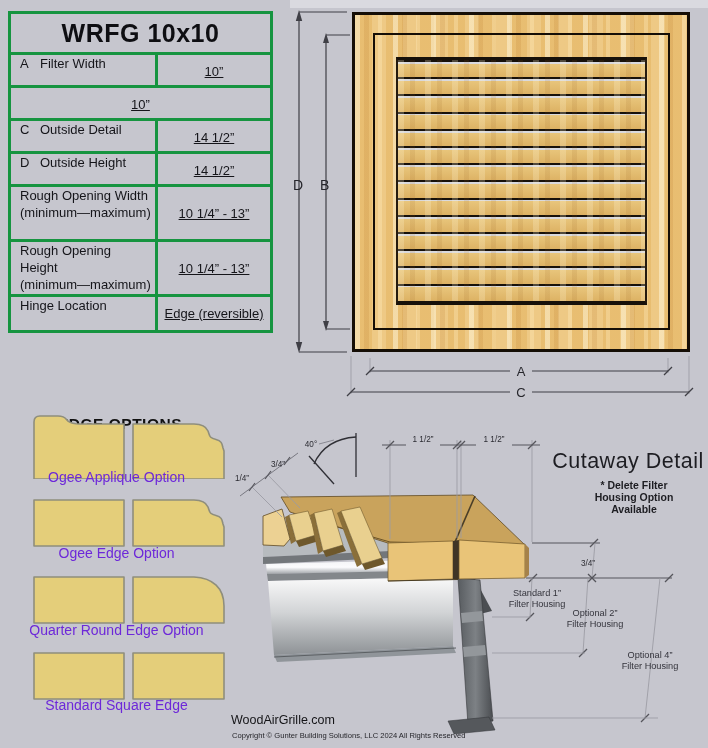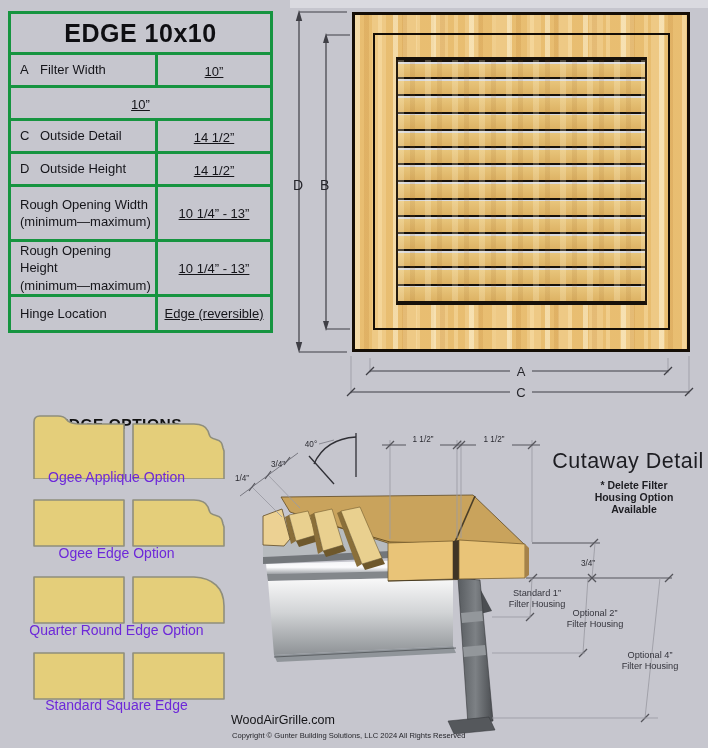--- a/index.html
+++ b/index.html
@@ -19,21 +19,21 @@
   .top-strip{position:absolute;left:290px;top:0;width:418px;height:8px;background:rgba(223,223,229,.8);}
 
   
   .spec-table{position:absolute;left:8px;top:11px;width:259px;border:3px solid var(--green);}
   .spec-title{height:38px;display:flex;align-items:center;justify-content:center;
     font-size:25px;font-weight:bold;letter-spacing:.5px;color:#0e0e12;}
   .spec-row{display:flex;border-top:3px solid var(--green);height:30px;}
   .spec-row.two{height:52px;}
   .spec-row:last-child{height:33px;}
   .spec-label{width:147px;border-right:3px solid var(--green);padding:0 3px 0 9px;
-    display:flex;flex-direction:column;justify-content:center;
+    display:flex;flex-direction:column;justify-content:flex-start;
     font-size:13px;line-height:1.32;box-sizing:border-box;}
   .key{display:inline-block;width:20px;}
   .spec-value{flex:1;display:flex;align-items:center;justify-content:center;
     font-size:13px;text-align:center;padding:16px 2px;text-decoration:underline;}
 
   
   .wood{
     background-color:#ecc377;
     background-image:
       repeating-linear-gradient(90deg, rgba(255,248,222,.5) 0 5px, rgba(255,248,222,0) 5px 9px,
@@ -72,21 +72,21 @@
 
   .footer-site{position:absolute;left:231px;top:713px;font-size:12.5px;font-weight:500;color:#141417;}
   .footer-copy{position:absolute;left:232px;top:731px;font-size:7.6px;color:#26262b;text-align:right;}
 </style>
 </head>
 <body>
 
 <div class="top-strip"></div>
 
 <div class="spec-table">
-  <div class="spec-title">EDGE 10x10</div>
+  <div class="spec-title">WRFG 10x10</div>
   <div>
       <div class="spec-row">
         <div class="spec-label">
           <div><span class="key">A</span><span>Filter Width</span></div>
         </div>
         <div class="spec-value">10”</div>
       </div>
       <div class="spec-row">
         <div class="spec-value">10”</div>
       </div>

